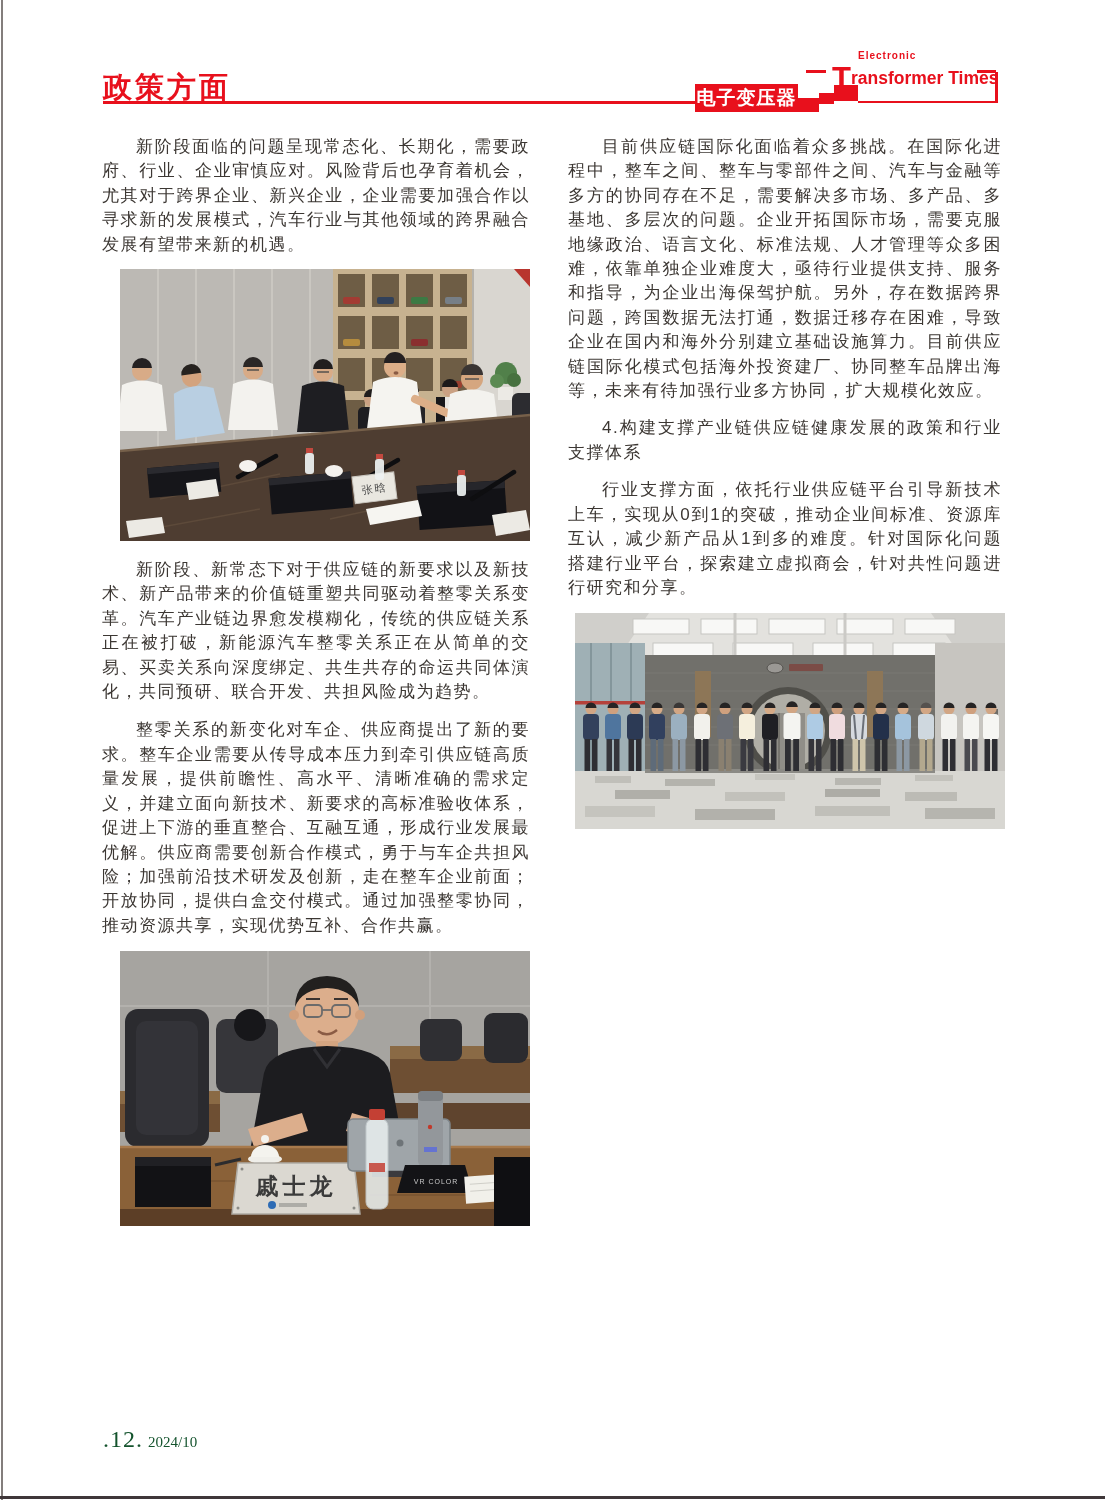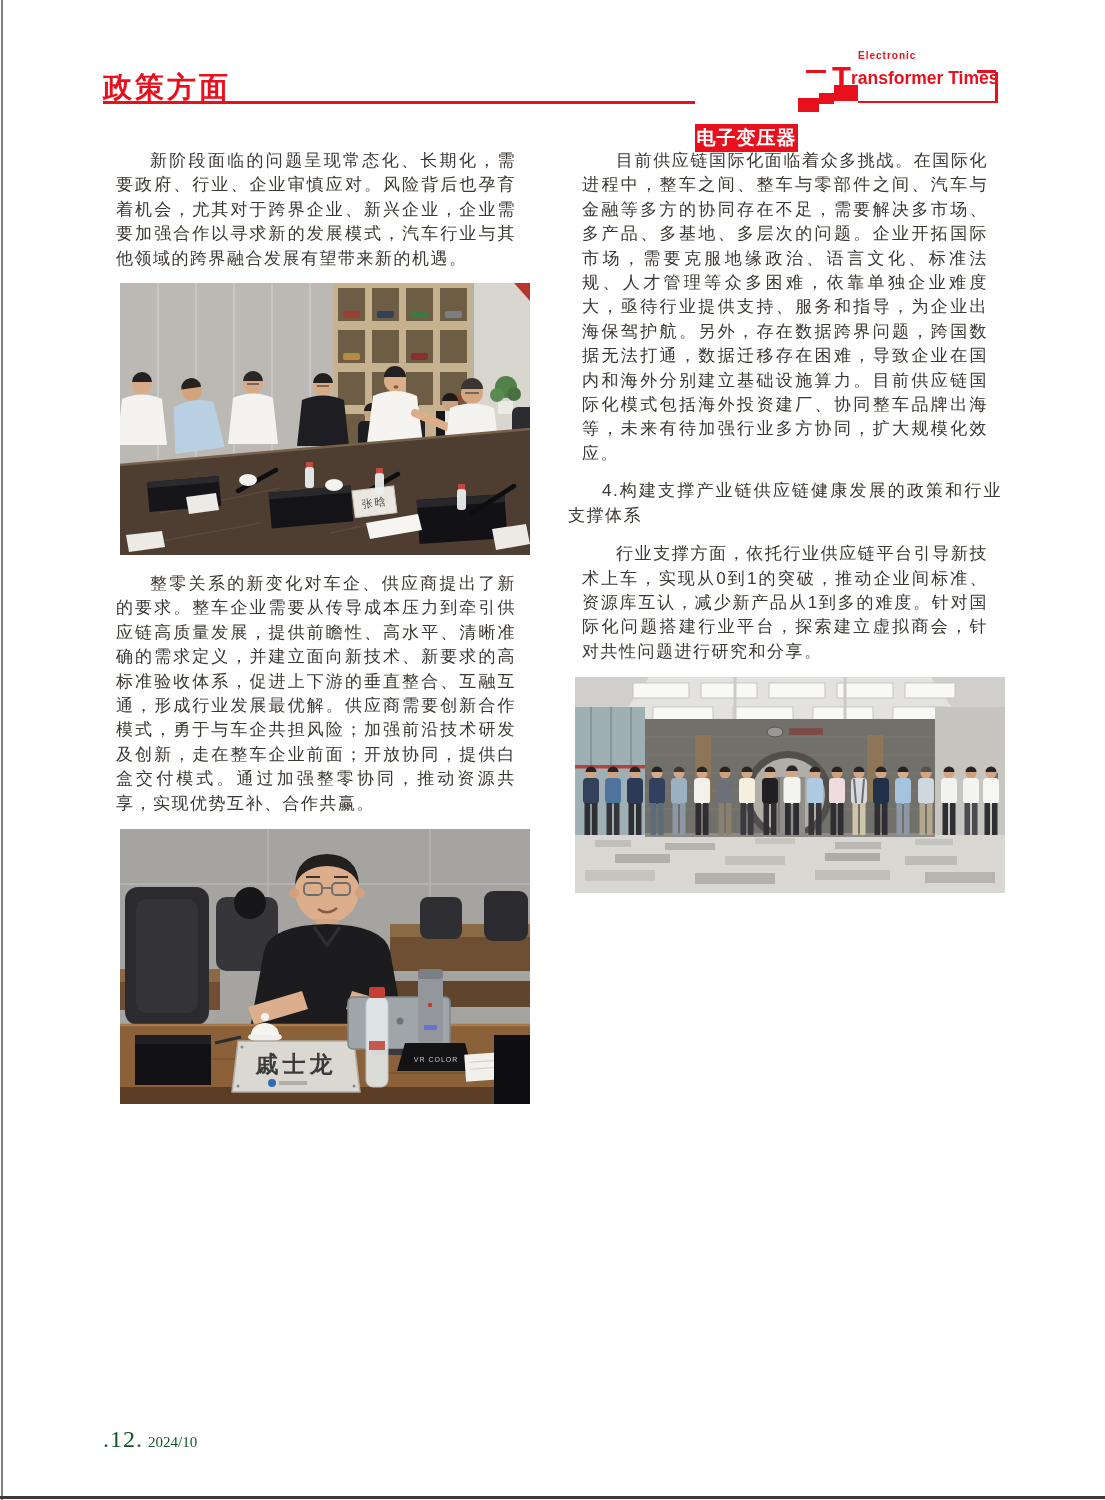--- a/index.html
+++ b/index.html
@@ -12,35 +12,35 @@
   
   .section-title{position:absolute;left:103px;top:68px;font-size:29px;font-weight:bold;
                  color:#e8101c;letter-spacing:3px;}
   .rule{position:absolute;background:#e8101c;}
   .rule-left{left:103px;top:101px;width:592px;height:3px;}
   .rule-right{left:858px;top:101px;width:139px;height:2px;}
   .bracket-v{left:995px;top:72px;width:2.5px;height:31px;}
   .dash-left{left:806px;top:70px;width:20px;height:3px;}
   .dash-right{left:977px;top:70px;width:19px;height:3px;}
   .journal-block{position:absolute;left:695px;top:84px;width:103px;height:28px;background:#e8101c;
-                 color:#fff;font-weight:bold;font-size:19px;line-height:28px;text-align:center;letter-spacing:1px;margin-top:40px;}
+                 color:#fff;font-weight:bold;font-size:19px;line-height:28px;text-align:center;letter-spacing:1px;}
   .step{position:absolute;background:#e8101c;}
   .step1{left:798px;top:98px;width:21px;height:14px;}
   .step2{left:819px;top:93px;width:15px;height:11px;}
   .step3{left:834px;top:85px;width:24px;height:16px;}
   .masthead{position:absolute;left:832px;top:50px;color:#e8101c;white-space:nowrap;}
   .m-small{font-size:10px;font-weight:bold;letter-spacing:1px;margin-left:26px;}
   .m-main{font-size:17.5px;font-weight:800;margin-top:7px;}
   .m-initial{font-size:31px;line-height:16px;vertical-align:-5px;}
 
   
   .col{position:absolute;top:135px;}
   .col-left{left:102px;width:428px;}
   .col-right{left:568px;width:434px;}
-  p.body, p.subhead{margin:14px;font-size:17px;line-height:24.4px;letter-spacing:1.5px;
+  p.body, p.subhead{margin:0;font-size:17px;line-height:24.4px;letter-spacing:1.5px;
          text-align:justify;text-indent:2em;color:#3c3733;}
   .col-left p.body{margin-bottom:14px;}
   .col-right p.body{margin-bottom:13px;}
   p.subhead{margin:0 0 13px 0;}
   figure{margin:0;line-height:0;}
   .fig-meeting{margin:-2px 0 17px 18px;}
   .fig-speaker{margin:-1px 0 0 18px;}
   .fig-group{margin:9px 0 0 7px;}
 
   
@@ -224,20 +224,21 @@
           </g>
           <g fill="#f4f2ee">
             <ellipse cx="128" cy="197" rx="9" ry="6"></ellipse>
               <ellipse cx="214" cy="202" rx="9" ry="6"></ellipse>
           </g>
           <polygon points="246,240 298,231 302,247 250,256" fill="#f6f5f1"></polygon>
         </g>
       </svg>
     </figure>
 
+    <p class="body">新阶段、新常态下对于供应链的新要求以及新技术、新产品带来的价值链重塑共同驱动着整零关系变革。汽车产业链边界愈发模糊化，传统的供应链关系正在被打破，新能源汽车整零关系正在从简单的交易、买卖关系向深度绑定、共生共存的命运共同体演化，共同预研、联合开发、共担风险成为趋势。</p>
     <p class="body">整零关系的新变化对车企、供应商提出了新的要求。整车企业需要从传导成本压力到牵引供应链高质量发展，提供前瞻性、高水平、清晰准确的需求定义，并建立面向新技术、新要求的高标准验收体系，促进上下游的垂直整合、互融互通，形成行业发展最优解。供应商需要创新合作模式，勇于与车企共担风险；加强前沿技术研发及创新，走在整车企业前面；开放协同，提供白盒交付模式。通过加强整零协同，推动资源共享，实现优势互补、合作共赢。</p>
 
     <figure class="fig-speaker">
       <svg width="410" height="275" viewBox="0 0 410 275">
         <rect width="410" height="275" fill="#a6a4a0"></rect>
         <g stroke="#b3b1ad" stroke-width="2">
           <path d="M148,0V160 M310,0V160 M0,55H410"></path>
         </g>
 
         <g>

